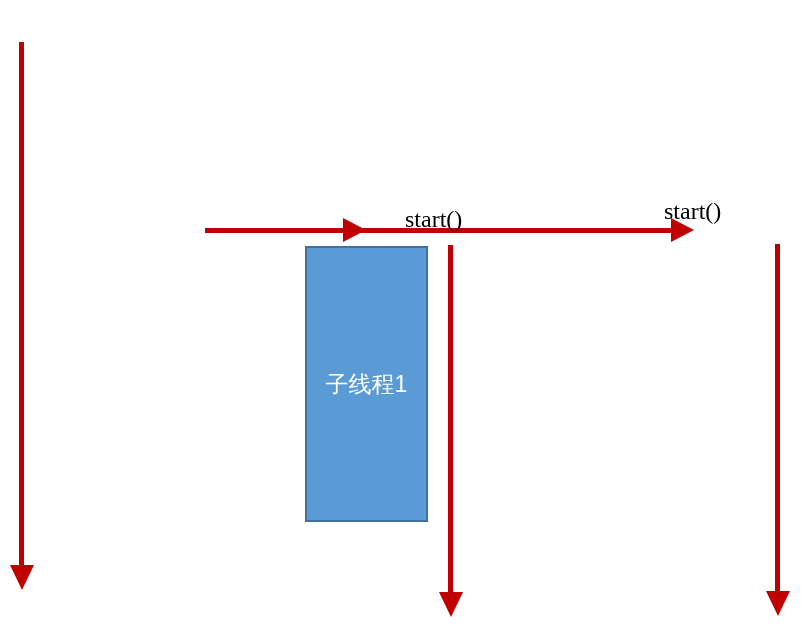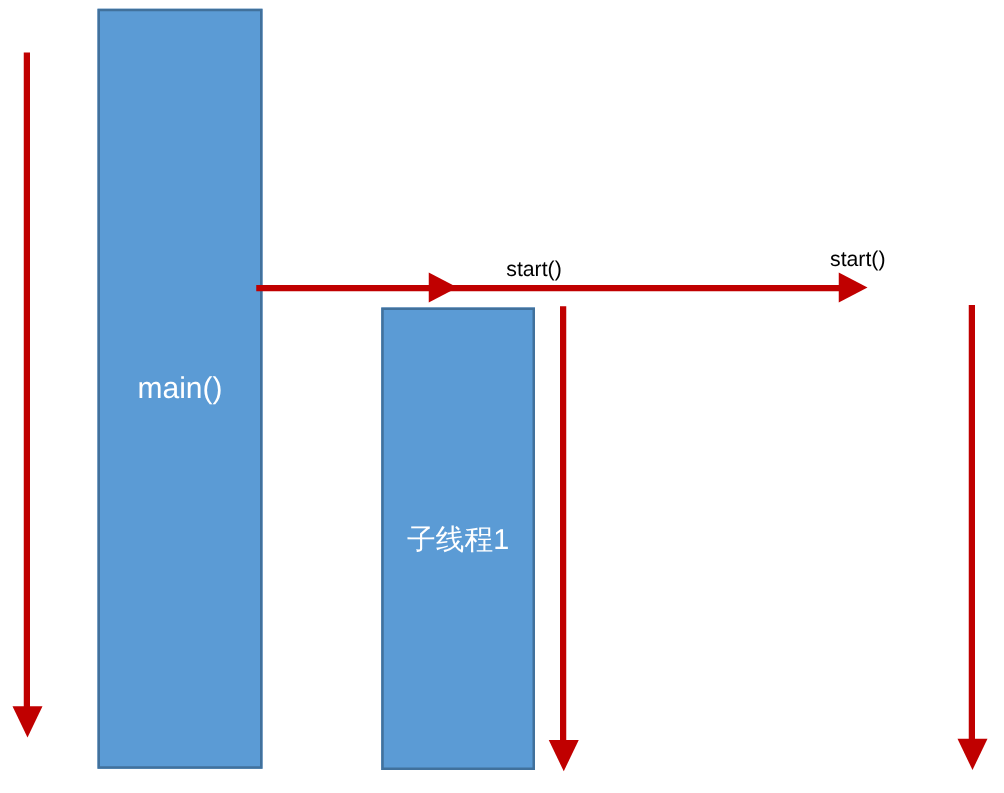--- a/index.html
+++ b/index.html
@@ -27,21 +27,21 @@
     display: flex;
     align-items: center;
     justify-content: center;
   }
   .thread-box .label {
     color: var(--thread-label);
     white-space: nowrap;
   }
   #main-box   { left: 78px;  top: 7px;   width: 132px; height: 608px; }
   #main-box .label { font-size: 24px; }
-  #child1-box { left: 305px; top: 246px; width: 123px; height: 370px; }
+  #child1-box { left: 305px; top: 246px; width: 123px; height: 276px; }
   #child2-box { left: 622px; top: 246px; width: 123px; height: 370px; }
   #child1-box .label, #child2-box .label { font-size: 23px; }
 
   .shaft { position: absolute; background: var(--arrow-red); }
   .head  { position: absolute; width: 0; height: 0; }
   .head-down {
     border-left: 12px solid transparent;
     border-right: 12px solid transparent;
     border-top: 25px solid var(--arrow-red);
   }
@@ -62,35 +62,33 @@
 
   
   #child1-lifeline-shaft { left: 448px; top: 245px; width: 5px; height: 348px; }
   #child1-lifeline-head  { left: 439px; top: 592px; }
   #child2-lifeline-shaft { left: 775px; top: 244px; width: 5px; height: 348px; }
   #child2-lifeline-head  { left: 766px; top: 591px; }
 
   .call-label {
     position: absolute;
     color: var(--call-label);
-    font-size: 17px;
+    font-size: 24px;
     line-height: 1;
     white-space: nowrap;
+    font-family: Liberation Serif, serif;
   }
   #start-label-1 { left: 405px; top: 207px; }
   #start-label-2 { left: 664px; top: 199px; }
 </style>
 </head>
 <body>
 
 <div id="canvas">
 
-  <div class="thread-box" id="main-box">
-    <span class="label">main()</span>
-  </div>
 
   <div class="shaft" id="left-lifeline-shaft"></div>
   <div class="head head-down" id="left-lifeline-head"></div>
 
   <div class="thread-box" id="child1-box">
     <span class="label">子线程1</span>
   </div>
 
 
   <div class="shaft" id="call-shaft"></div>

